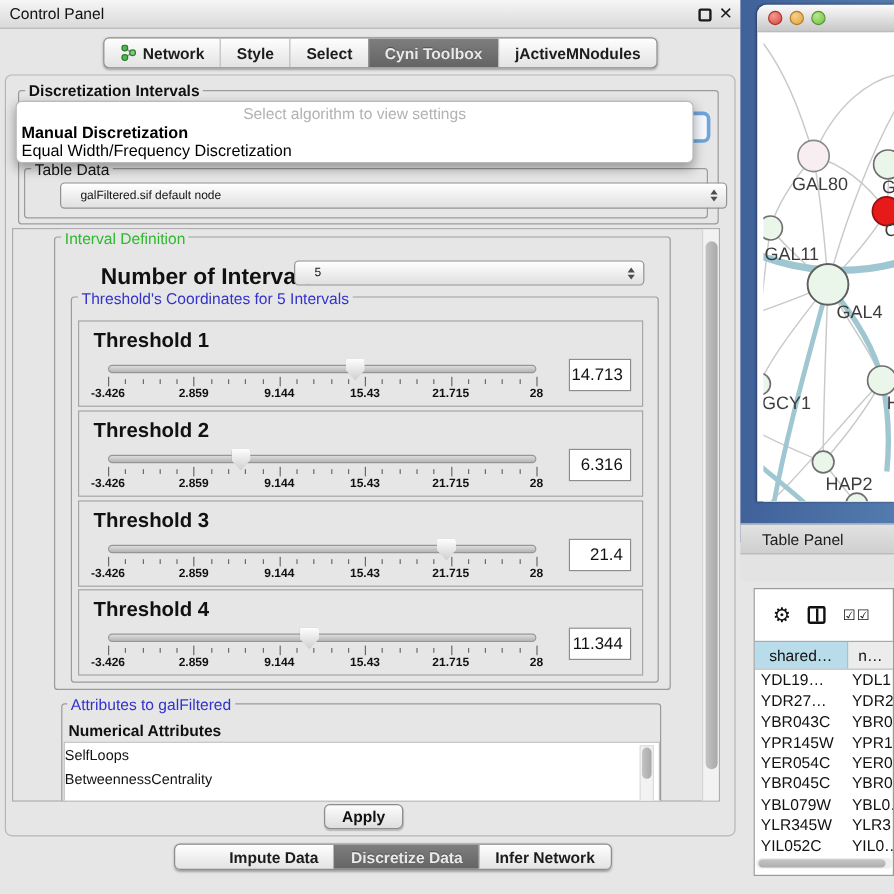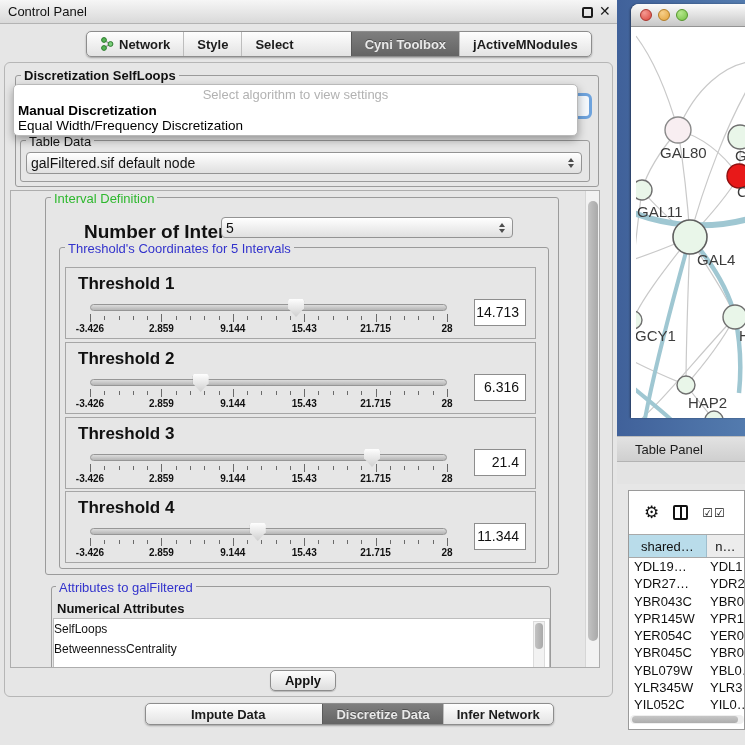--- a/index.html
+++ b/index.html
@@ -13,31 +13,31 @@
   #titlebar .t{position:absolute;left:8px;top:4px;font-size:13px;color:#111;}
   .win-float{position:absolute;top:7px;width:11px;height:11px;border:2px solid #1b1b1b;border-radius:2px;}
   .win-close{position:absolute;top:3px;font-size:14px;font-weight:bold;color:#1b1b1b;}
 
   .seg{position:absolute;display:flex;border:1px solid #8d8d8d;border-radius:5px;overflow:hidden;
     background:linear-gradient(#fefefe,#e3e3e3);box-shadow:0 1px 2px rgba(0,0,0,.3);}
   .segbtn{display:flex;align-items:center;gap:5px;padding:0 13px;height:24px;
     font-size:13px;font-weight:bold;color:#1c1c1c;border-left:1px solid #bdbdbd;white-space:nowrap;}
   .segbtn:first-child{border-left:none;}
   .segbtn.sel{background:linear-gradient(#7e7e7e,#646464);color:#e9e9e9;border-left-color:#5a5a5a;
-    text-shadow:0 -1px 0 rgba(0,0,0,.35);margin-left:44px;}
+    text-shadow:0 -1px 0 rgba(0,0,0,.35);}
 
   #main-panel{position:absolute;left:4px;top:62px;width:609px;height:635px;
     border:1px solid #b6b6b6;border-radius:6px;background:#e6e6e6;}
 
   .groupbox{position:absolute;border:1px solid #9b9b9b;border-radius:3px;}
   .grouptitle{position:absolute;background:#e6e6e6;padding:0 3px;font-size:13px;white-space:nowrap;}
 
   .combo{position:absolute;background:linear-gradient(#ffffff,#ececec 60%,#e0e0e0);
-    border:1px solid #939393;border-radius:4px;font-size:14px;color:#111;
-    display:flex;align-items:center;padding-left:4px;box-shadow:inset 0 1px 0 #fff;}
+    border:1px solid #939393;border-radius:4px;font-size:10px;color:#111;
+    display:flex;align-items:center;padding-left:16px;box-shadow:inset 0 1px 0 #fff;margin-left:24px;}
   .arrows{position:absolute;right:7px;top:50%;transform:translateY(-50%);
     display:flex;flex-direction:column;gap:2px;}
   .ar-up{width:0;height:0;border-left:3.5px solid transparent;border-right:3.5px solid transparent;
     border-bottom:4px solid #4d4d4d;}
   .ar-dn{width:0;height:0;border-left:3.5px solid transparent;border-right:3.5px solid transparent;
     border-top:4px solid #4d4d4d;}
 
   
   #algo-popup{position:absolute;left:13px;top:84px;width:565px;height:52px;background:#fff;
     border:1px solid #b9b9b9;border-radius:5px;box-shadow:0 4px 10px rgba(0,0,0,.35);z-index:40;padding-top:2px;}
@@ -146,21 +146,21 @@
       <span>Cyni Toolbox</span>
       </div>
     <div class="segbtn">
       <span>jActiveMNodules</span>
       </div>
   </div>
 
   <div id="main-panel">
 
     <div class="groupbox" style="left:10px;top:12px;width:584px;height:112px;"></div>
-    <div class="grouptitle" style="left:16px;top:5px;font-weight:bold;color:#111;z-index:5;">Discretization SelfLoops</div>
+    <div class="grouptitle" style="left:16px;top:5px;font-weight:bold;color:#111;z-index:5;">Discretization Intervals</div>
   </div>
 
   <div id="hidden-combo"></div>
 
   <div id="algo-popup">
     <div class="hint">Select algorithm to view settings</div>
     <div class="item b">Manual Discretization</div>
     <div class="item">Equal Width/Frequency Discretization</div>
   </div>
 

